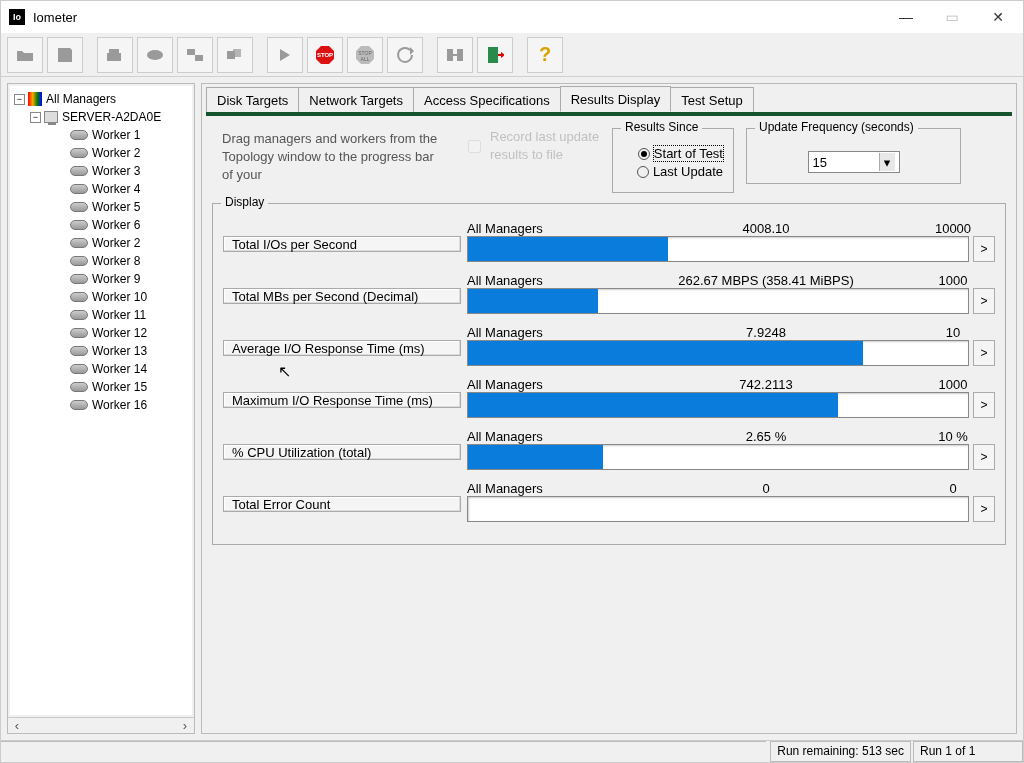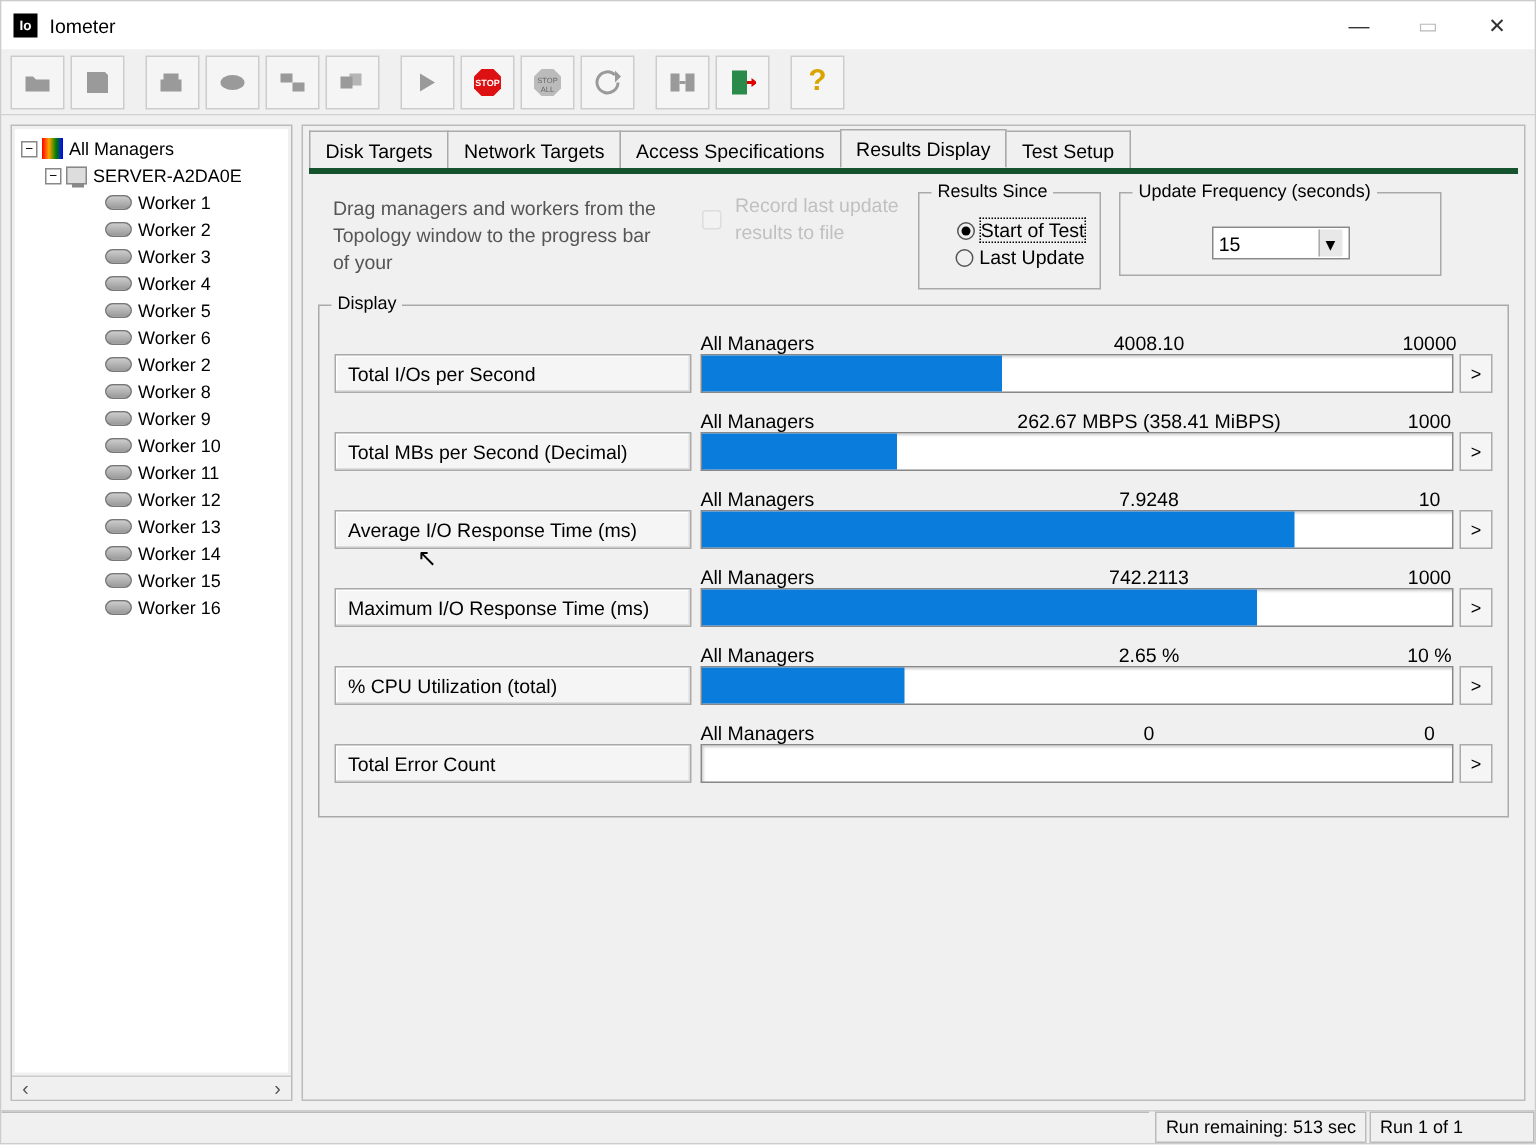--- a/index.html
+++ b/index.html
@@ -223,21 +223,21 @@
   .display-group {
     margin-top: 8px;
   }
   .metric-row {
     display:flex;
     align-items:flex-start;
     margin-bottom: 8px;
   }
   .metric-label-btn {
     width: 238px;
-    height: 26px;
+    height: 16px;
     border: 1px solid #aaa;
     background: #f5f5f5;
     display:flex; align-items:center;
     padding: 0 8px;
     font-size:13px;
     box-shadow: inset -1px -1px 0 #ddd, inset 1px 1px 0 #fff;
     margin-top: 18px;
     margin-right: 6px;
   }
   .metric-right {

